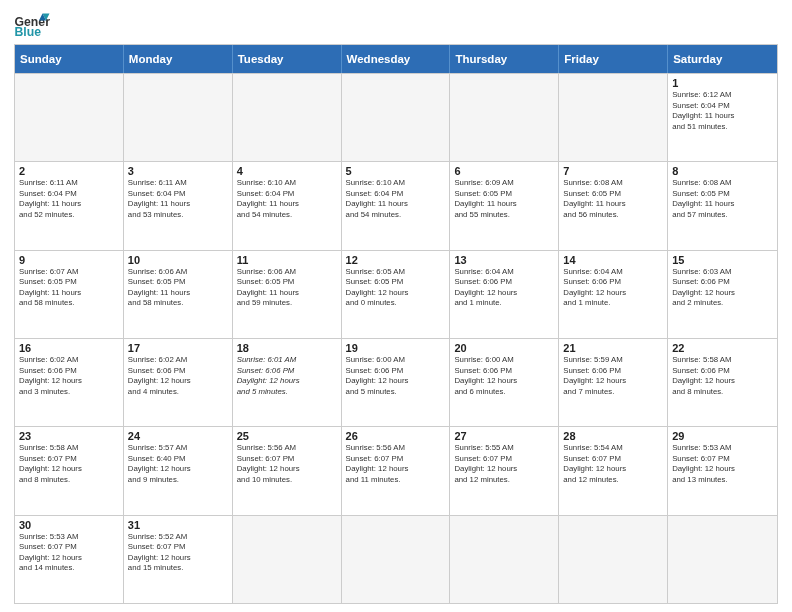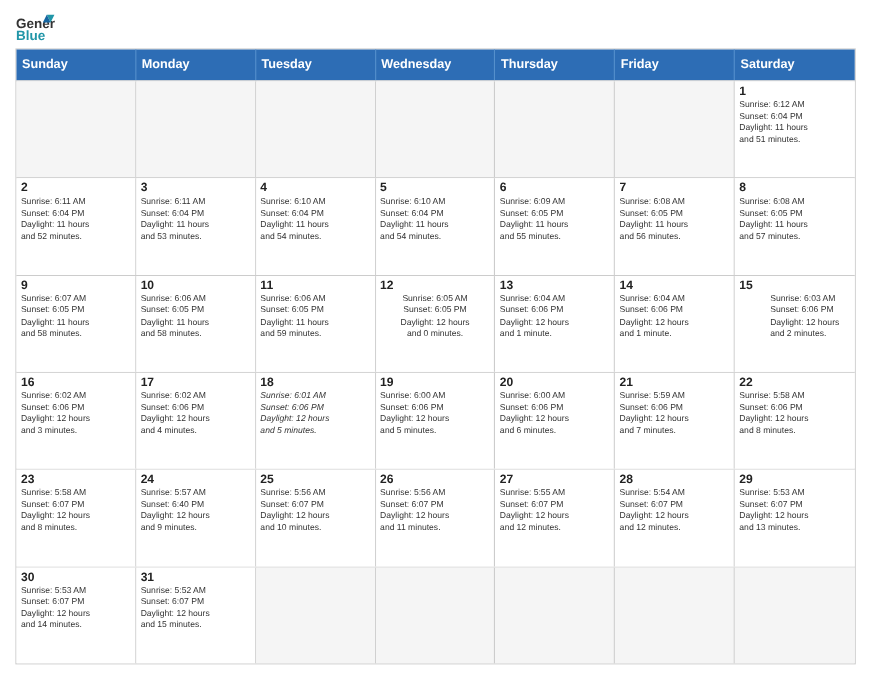--- a/index.html
+++ b/index.html
@@ -212,42 +212,42 @@
           </div>
           <div class="day-cell">
             <span class="day-num">11</span>
             <div class="day-info" style="white-space: pre-line;">Sunrise: 6:06 AM
 Sunset: 6:05 PM
 Daylight: 11 hours
 and 59 minutes.</div>
           </div>
           <div class="day-cell">
             <span class="day-num">12</span>
-            <div class="day-info" style="white-space: pre-line; text-align: center;">Sunrise: 6:05 AM
+            <div class="day-info" style="white-space: pre-line;">Sunrise: 6:05 AM
 Sunset: 6:05 PM
 Daylight: 12 hours
 and 0 minutes.</div>
           </div>
           <div class="day-cell">
             <span class="day-num">13</span>
             <div class="day-info" style="white-space: pre-line;">Sunrise: 6:04 AM
 Sunset: 6:06 PM
 Daylight: 12 hours
 and 1 minute.</div>
           </div>
           <div class="day-cell">
             <span class="day-num">14</span>
             <div class="day-info" style="white-space: pre-line;">Sunrise: 6:04 AM
 Sunset: 6:06 PM
 Daylight: 12 hours
 and 1 minute.</div>
           </div>
           <div class="day-cell">
             <span class="day-num">15</span>
-            <div class="day-info" style="white-space: pre-line; margin-left: 28px;">Sunrise: 6:03 AM
+            <div class="day-info" style="white-space: pre-line;">Sunrise: 6:03 AM
 Sunset: 6:06 PM
 Daylight: 12 hours
 and 2 minutes.</div>
           </div>
         </div>
         <div class="week-row">
           <div class="day-cell">
             <span class="day-num">16</span>
             <div class="day-info" style="white-space: pre-line;">Sunrise: 6:02 AM
 Sunset: 6:06 PM

